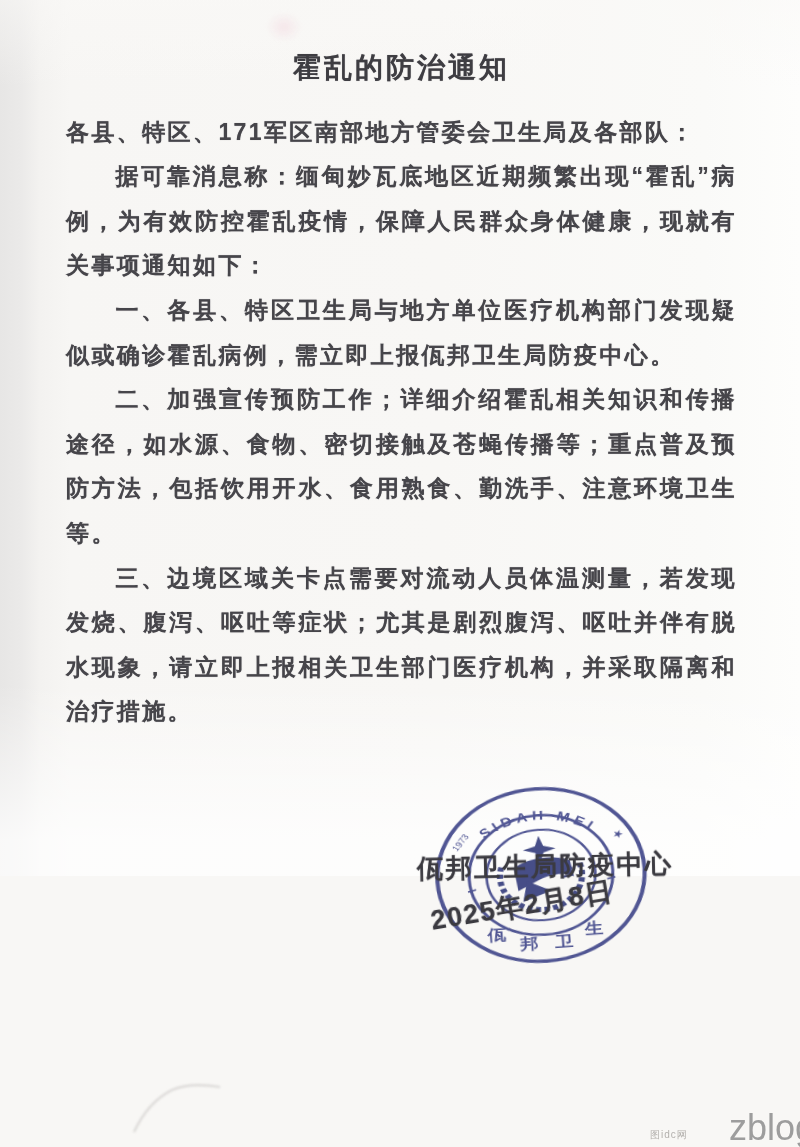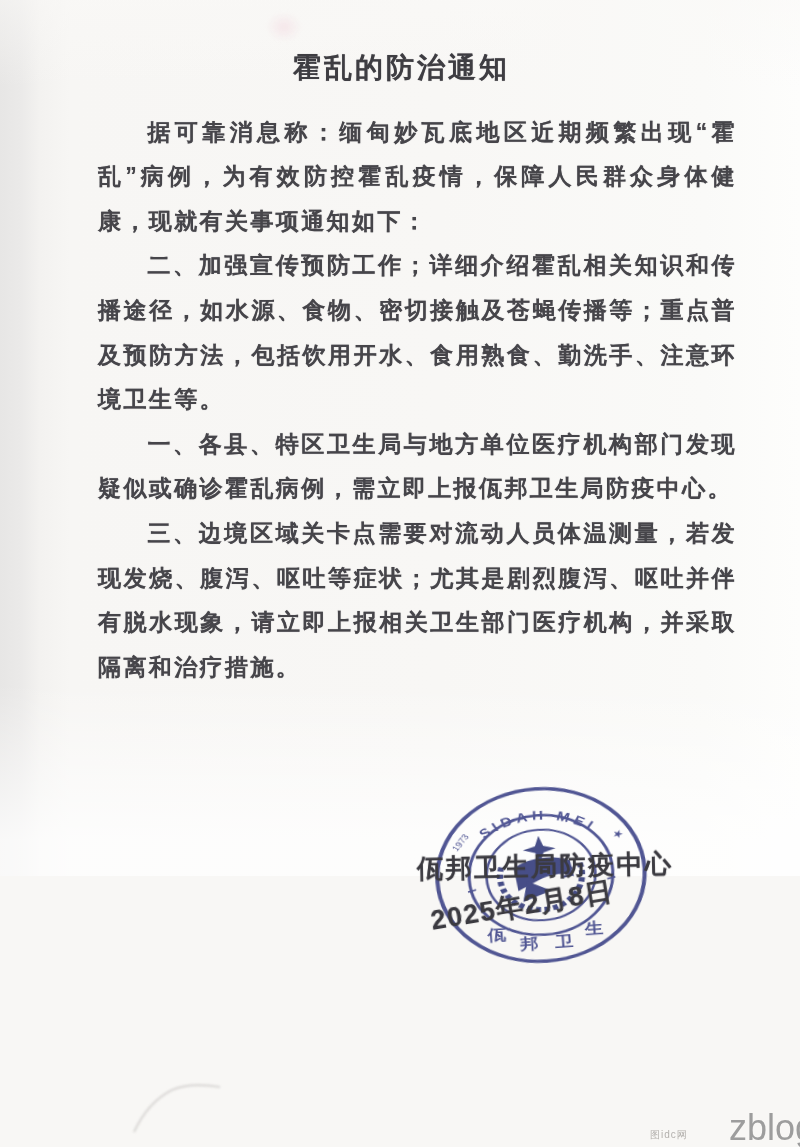--- a/index.html
+++ b/index.html
@@ -28,21 +28,21 @@
     letter-spacing:2.4px;
     text-align:justify;
     text-shadow:0 0 .7px rgba(70,69,76,.65);
     filter:blur(.22px);
   }
   .doc h1{
     font-size:28px;margin:0 0 19px 0;padding:0;
     text-align:center;letter-spacing:3px;font-weight:700;color:#3e3d42;
   }
   .doc p{margin:0;padding:0;}
-  .doc p.para{text-indent:2.15em;margin-left:32px;}
+  .doc p.para{text-indent:2.15em;}
   .doc p.closing{margin-top:50px;text-indent:2.15em;text-align:left;}
   .seal{
     position:absolute;left:428px;top:781px;width:226px;height:188px;
     transform:rotate(-4deg);
     opacity:.88;
     filter:blur(.45px);
   }
   .seal svg{width:100%;height:100%;}
   .overlay-issuer{
     position:absolute;left:417px;top:849px;
@@ -75,23 +75,24 @@
 </style>
 </head>
 <body>
 
 <div class="photo">
 
   <div class="smudge"></div>
 
   <div class="doc">
     <h1>霍乱的防治通知</h1>
+    <p class="salutation">各县、特区、171军区南部地方管委会卫生局及各部队：</p>
     <p class="para">据可靠消息称：缅甸妙瓦底地区近期频繁出现“霍乱”病例，为有效防控霍乱疫情，保障人民群众身体健康，现就有关事项通知如下：</p>
+    <p class="para">一、各县、特区卫生局与地方单位医疗机构部门发现疑似或确诊霍乱病例，需立即上报佤邦卫生局防疫中心。</p>
     <p class="para">二、加强宣传预防工作；详细介绍霍乱相关知识和传播途径，如水源、食物、密切接触及苍蝇传播等；重点普及预防方法，包括饮用开水、食用熟食、勤洗手、注意环境卫生等。</p>
-    <p class="para">一、各县、特区卫生局与地方单位医疗机构部门发现疑似或确诊霍乱病例，需立即上报佤邦卫生局防疫中心。</p>
     <p class="para">三、边境区域关卡点需要对流动人员体温测量，若发现发烧、腹泻、呕吐等症状；尤其是剧烈腹泻、呕吐并伴有脱水现象，请立即上报相关卫生部门医疗机构，并采取隔离和治疗措施。</p>
   </div>
 
   <div class="seal">
     <svg viewBox="0 0 220 220" preserveAspectRatio="none">
       <defs>
         <path id="arcTop" d="M 27,112 A 85,85 0 0 1 193,112"></path>
       </defs>
       <g stroke="var(--ink,#3a4086)" fill="none">
         <circle cx="110" cy="110" r="101" stroke-width="4"></circle>

